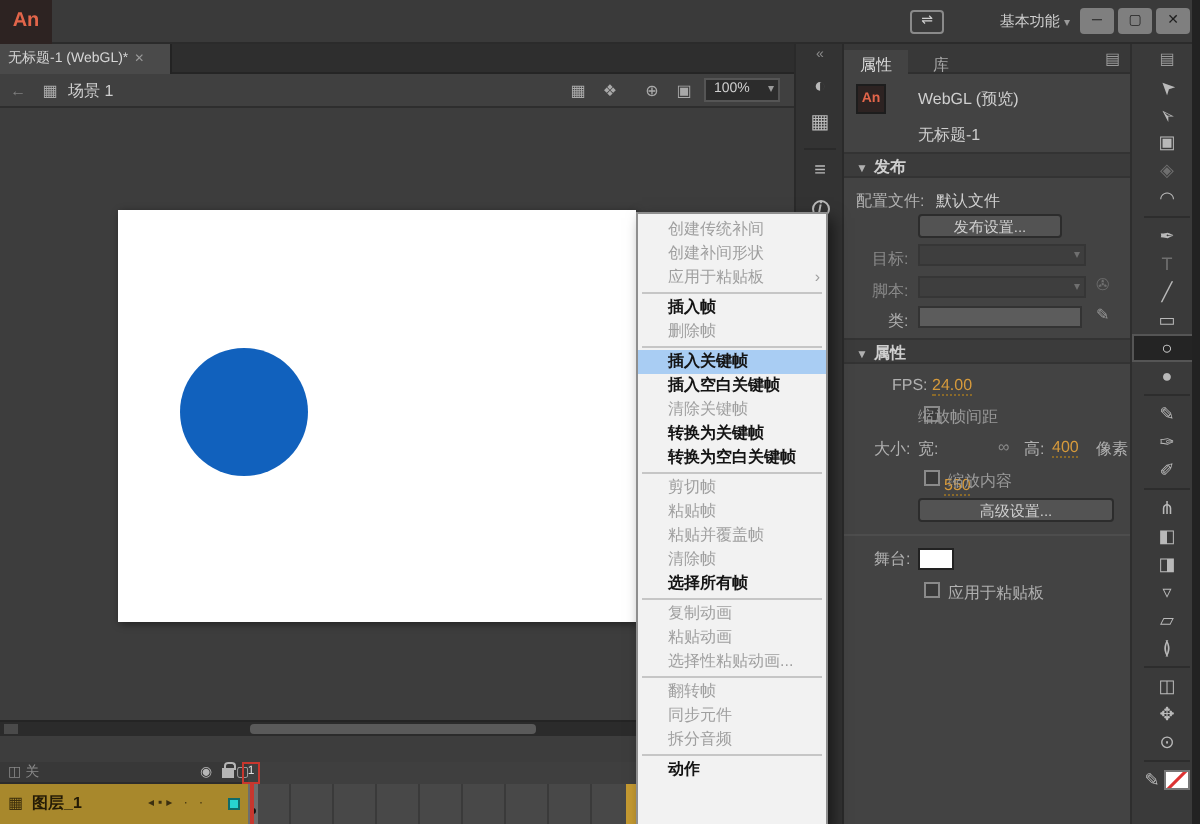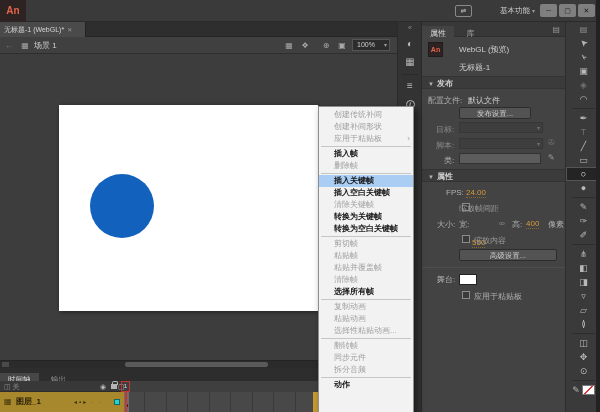--- a/index.html
+++ b/index.html
@@ -162,24 +162,20 @@
     <div class="stage">
       <div class="circle"></div>
     </div>
   </div>
 
   <div class="hscroll">
     <div class="hbtn"></div>
     <div class="hthumb"></div>
   </div>
 
-  <div class="tl-tabs">
-    <span class="tl-tab active">时间轴</span>
-    <span class="tl-tab">输出</span>
-  </div>
 
   <div class="tl-head">
     <span class="cam-toggle">
       <span>◫</span>
       <span>关</span>
     </span>
     <span class="col-ic" style="left:100px;">◉</span>
     <span class="lock-ic"></span>
     <span class="col-ic" style="left:118px;">▢</span>
     <div class="ruler">

